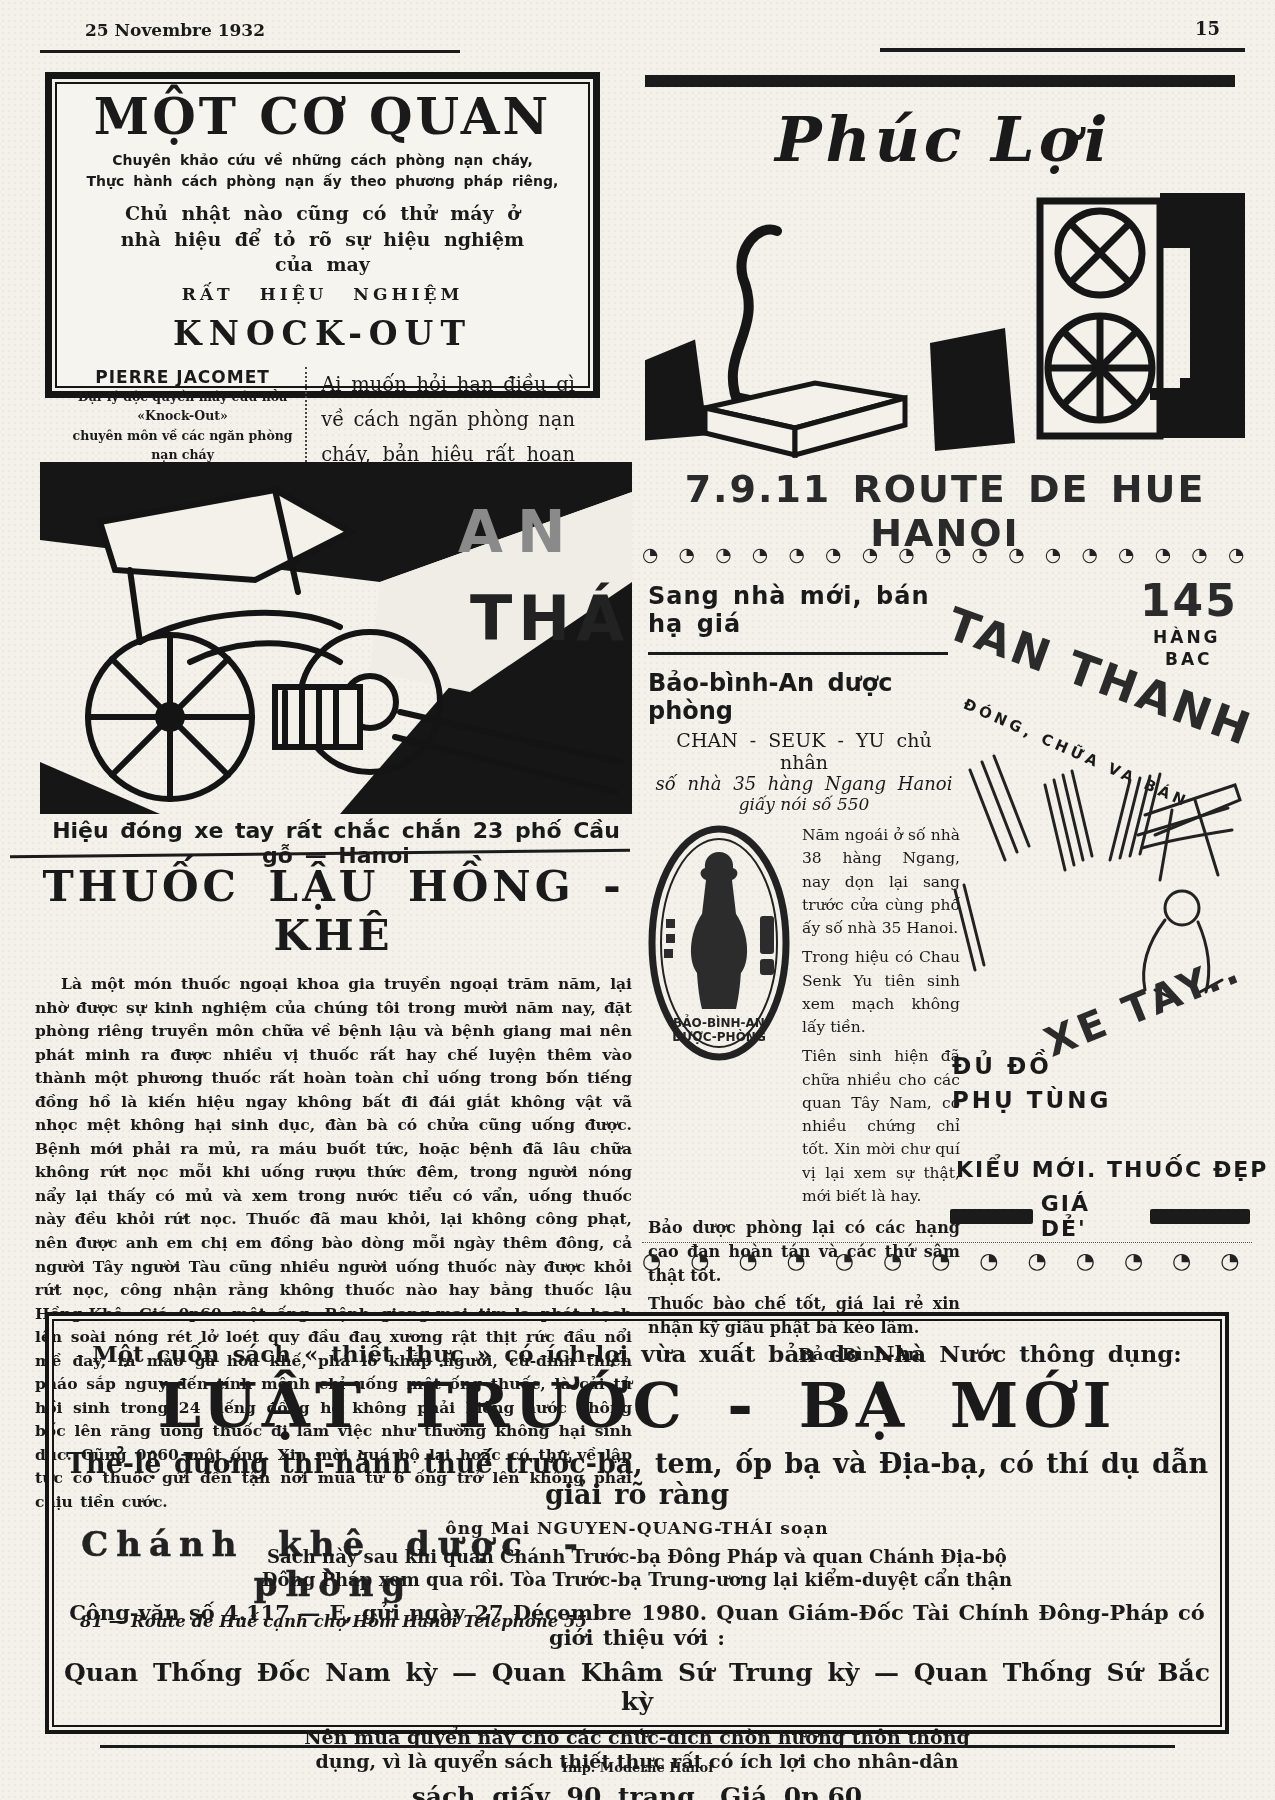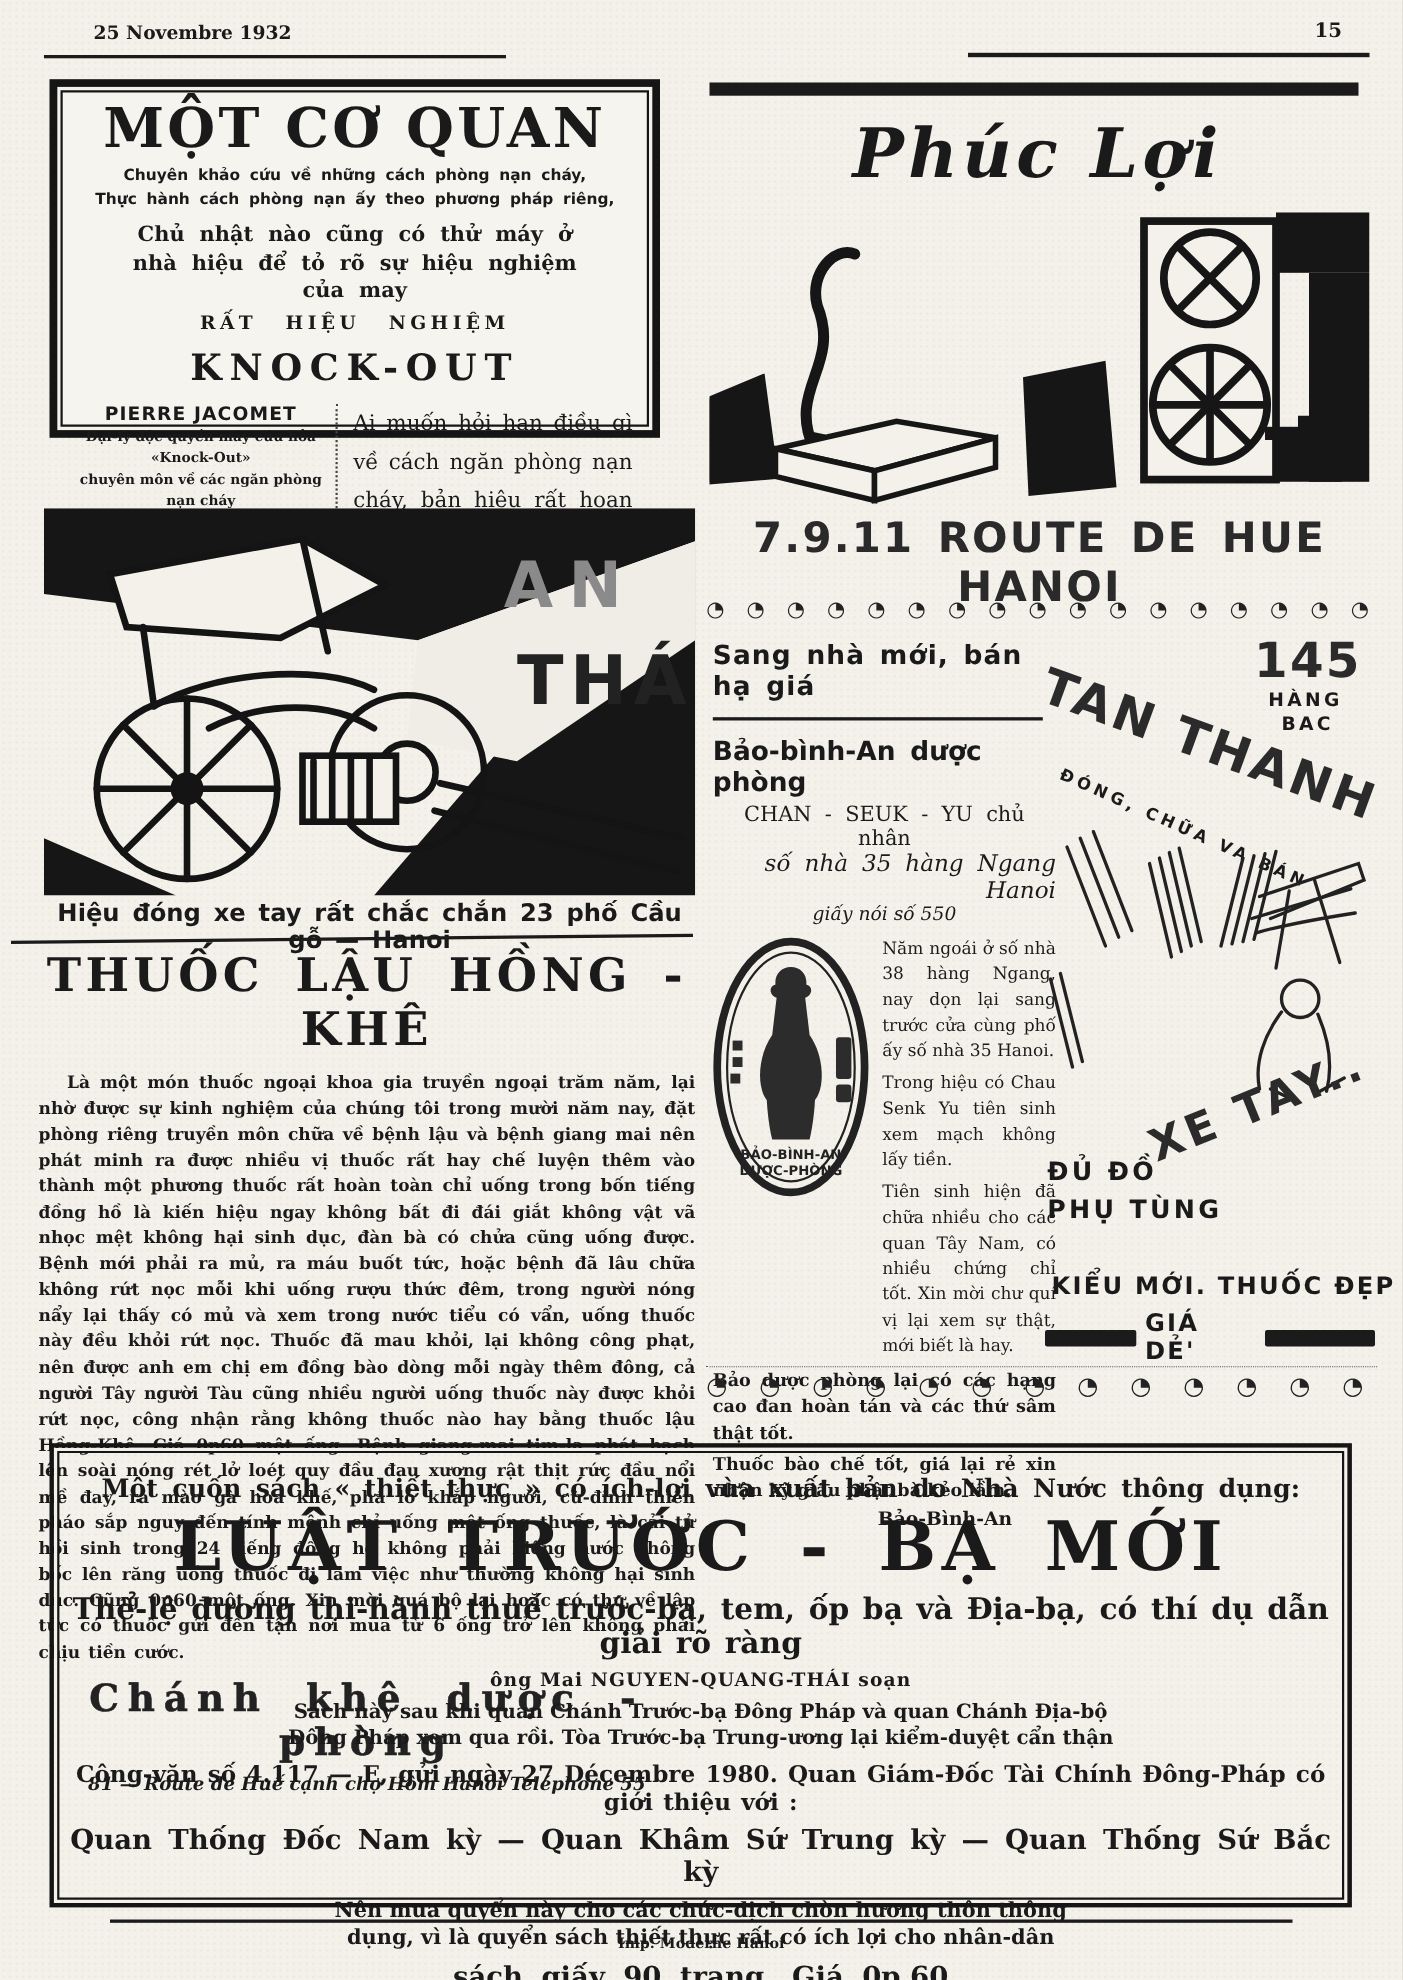--- a/index.html
+++ b/index.html
@@ -187,21 +187,21 @@
     <div class="b sans plAddr ctr" style="position:absolute;left:0;top:392px;width:600px;">7.9.11 ROUTE DE HUE HANOI</div>
   </div>
 
   <div class="abs circle-row" style="left:642px;top:543px;width:610px;">◔ ◔ ◔ ◔ ◔ ◔ ◔ ◔ ◔ ◔ ◔ ◔ ◔ ◔ ◔ ◔ ◔ ◔ ◔ ◔ ◔ ◔ ◔ ◔ ◔ ◔ ◔ ◔ ◔</div>
 
   <div class="abs" style="left:648px;top:582px;width:312px;">
     <div class="b sans tmTitle">Sang nhà mới, bán hạ giá</div>
     <div class="rule" style="width:300px;height:3px;margin-top:14px;"></div>
     <div class="b sans bbTitle" style="margin-top:14px;">Bảo-bình-An dược phòng</div>
     <div class="serif bbLine ctr" style="margin-top:4px;">CHAN - SEUK - YU chủ nhân</div>
-    <div class="serif i bbLine ctr" style="font-size:21px;text-align:right;">số nhà 35 hàng Ngang Hanoi</div>
+    <div class="serif i bbLine ctr" style="font-size:18px;">số nhà 35 hàng Ngang Hanoi</div>
     <div class="serif i ctr" style="font-size:17px;">giấy nói số 550</div>
     <div style="display:flex;margin-top:10px;gap:12px;">
       <svg width="142" height="238" viewBox="0 0 142 238">
         <ellipse cx="71" cy="119" rx="67" ry="114" fill="none" stroke="#222" stroke-width="7"></ellipse>
         <ellipse cx="71" cy="119" rx="58" ry="104" fill="none" stroke="#222" stroke-width="2"></ellipse>
 
         <path d="M71,28 C80,28 86,35 85,44 C92,46 90,54 84,56 L88,90 C96,120 94,160 88,185 L54,185 C48,160 46,120 54,90 L58,56 C52,54 50,46 57,44 C56,35 62,28 71,28 Z" fill="#2c2c2c"></path>
         <path d="M54,90 C40,110 40,140 50,150 L58,140" fill="#2c2c2c"></path>
         <path d="M88,90 C102,110 102,140 92,150 L84,140" fill="#2c2c2c"></path>
 

